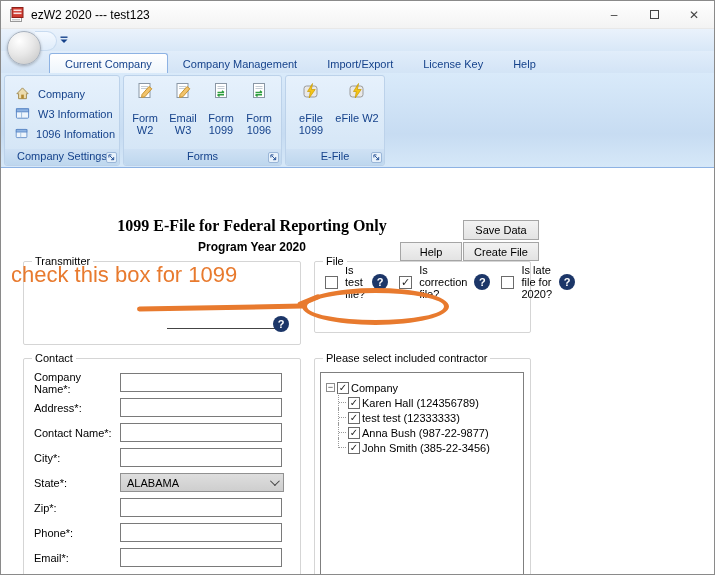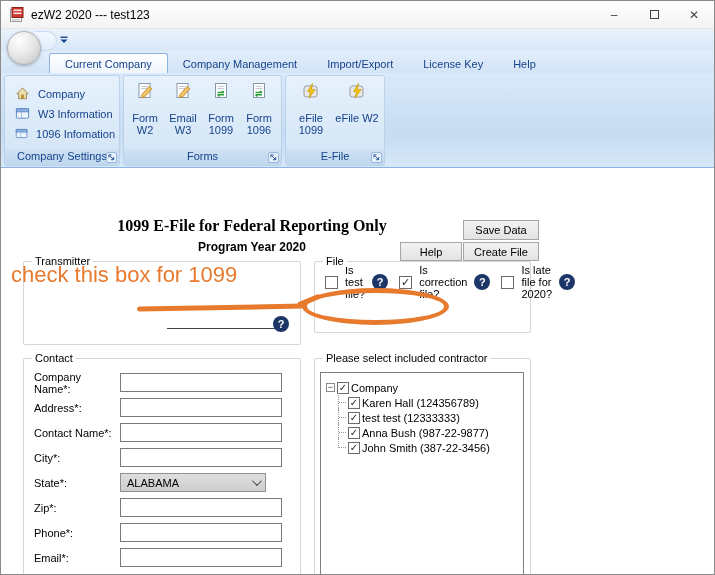--- a/index.html
+++ b/index.html
@@ -60,21 +60,21 @@
 
   .file-rows { padding:12px 8px 0 10px; display:flex; flex-direction:row; gap:11px; }
   .chk-row { display:flex; align-items:center; gap:7px; height:16px; }
   .chk-row .help-icon { margin-left:auto; }
   .checkbox { width:13px; height:13px; border:1px solid #6b6b6b; background:#fff; display:flex; align-items:center; justify-content:center; font-size:11px; line-height:11px; color:#222; flex:0 0 13px; cursor:default; }
 
   .contact-rows { padding:14px 8px 0 10px; }
   .c-row { display:flex; align-items:center; height:19px; margin-bottom:6px; }
   .c-row .flabel { width:86px; flex:0 0 86px; }
   .tbox { width:162px; height:19px; border:1px solid #7a7a7a; background:#fff; font-family:"Liberation Sans",sans-serif; font-size:11px; padding:0 3px; }
-  .combo { width:146px; height:19px; border:1px solid #919191; background:linear-gradient(#dedede,#cecece); display:flex; align-items:center; padding:0 6px; cursor:default; }
+  .combo { width:164px; height:19px; border:1px solid #919191; background:linear-gradient(#dedede,#cecece); display:flex; align-items:center; padding:0 6px; cursor:default; }
   .combo-arrow { margin-left:auto; width:7px; height:7px; border-right:1px solid #444; border-bottom:1px solid #444; transform:rotate(45deg) translateY(-2px); }
   .foreign-row { margin-top:13px; display:flex; align-items:center; gap:7px; }
 
   .listbox { position:absolute; left:5px; top:13px; right:6px; bottom:7px; border:1px solid #7f7f7f; background:#fff; padding:7px 3px 0 5px; overflow:hidden; }
   .tree-root { display:flex; align-items:center; height:15px; gap:2px; }
   .expander { width:9px; height:9px; border:1px solid #8c8c8c; font-size:9px; line-height:7px; text-align:center; color:#333; flex:0 0 9px; background:#fff; cursor:default; }
   .tcheck { width:12px; height:12px; border:1px solid #6b6b6b; background:#fff; display:flex; align-items:center; justify-content:center; font-size:10px; color:#222; flex:0 0 12px; cursor:default; }
   .tree-children { margin-left:12px; }
   .tree-child { display:flex; align-items:center; height:15px; gap:2px; position:relative; padding-left:10px; cursor:default; }
   .tree-child::before { content:""; position:absolute; left:0; top:-2px; bottom:0; border-left:1px dotted #999; }
@@ -340,21 +340,21 @@
           <div class="tree-child">
             <span class="tcheck">✓</span>
             <span>test test (12333333)</span>
           </div>
           <div class="tree-child">
             <span class="tcheck">✓</span>
             <span>Anna Bush (987-22-9877)</span>
           </div>
           <div class="tree-child">
             <span class="tcheck">✓</span>
-            <span>John Smith (387-22-3456)</span>
+            <span>John Smith (385-22-3456)</span>
           </div>
         </div>
       </div>
     </div>
 
     <div class="annotation-text">
       <div>check this box for 1099</div>
     </div>
     <div class="annotation-arrow"></div>
     <div class="annotation-arrow2"></div>

